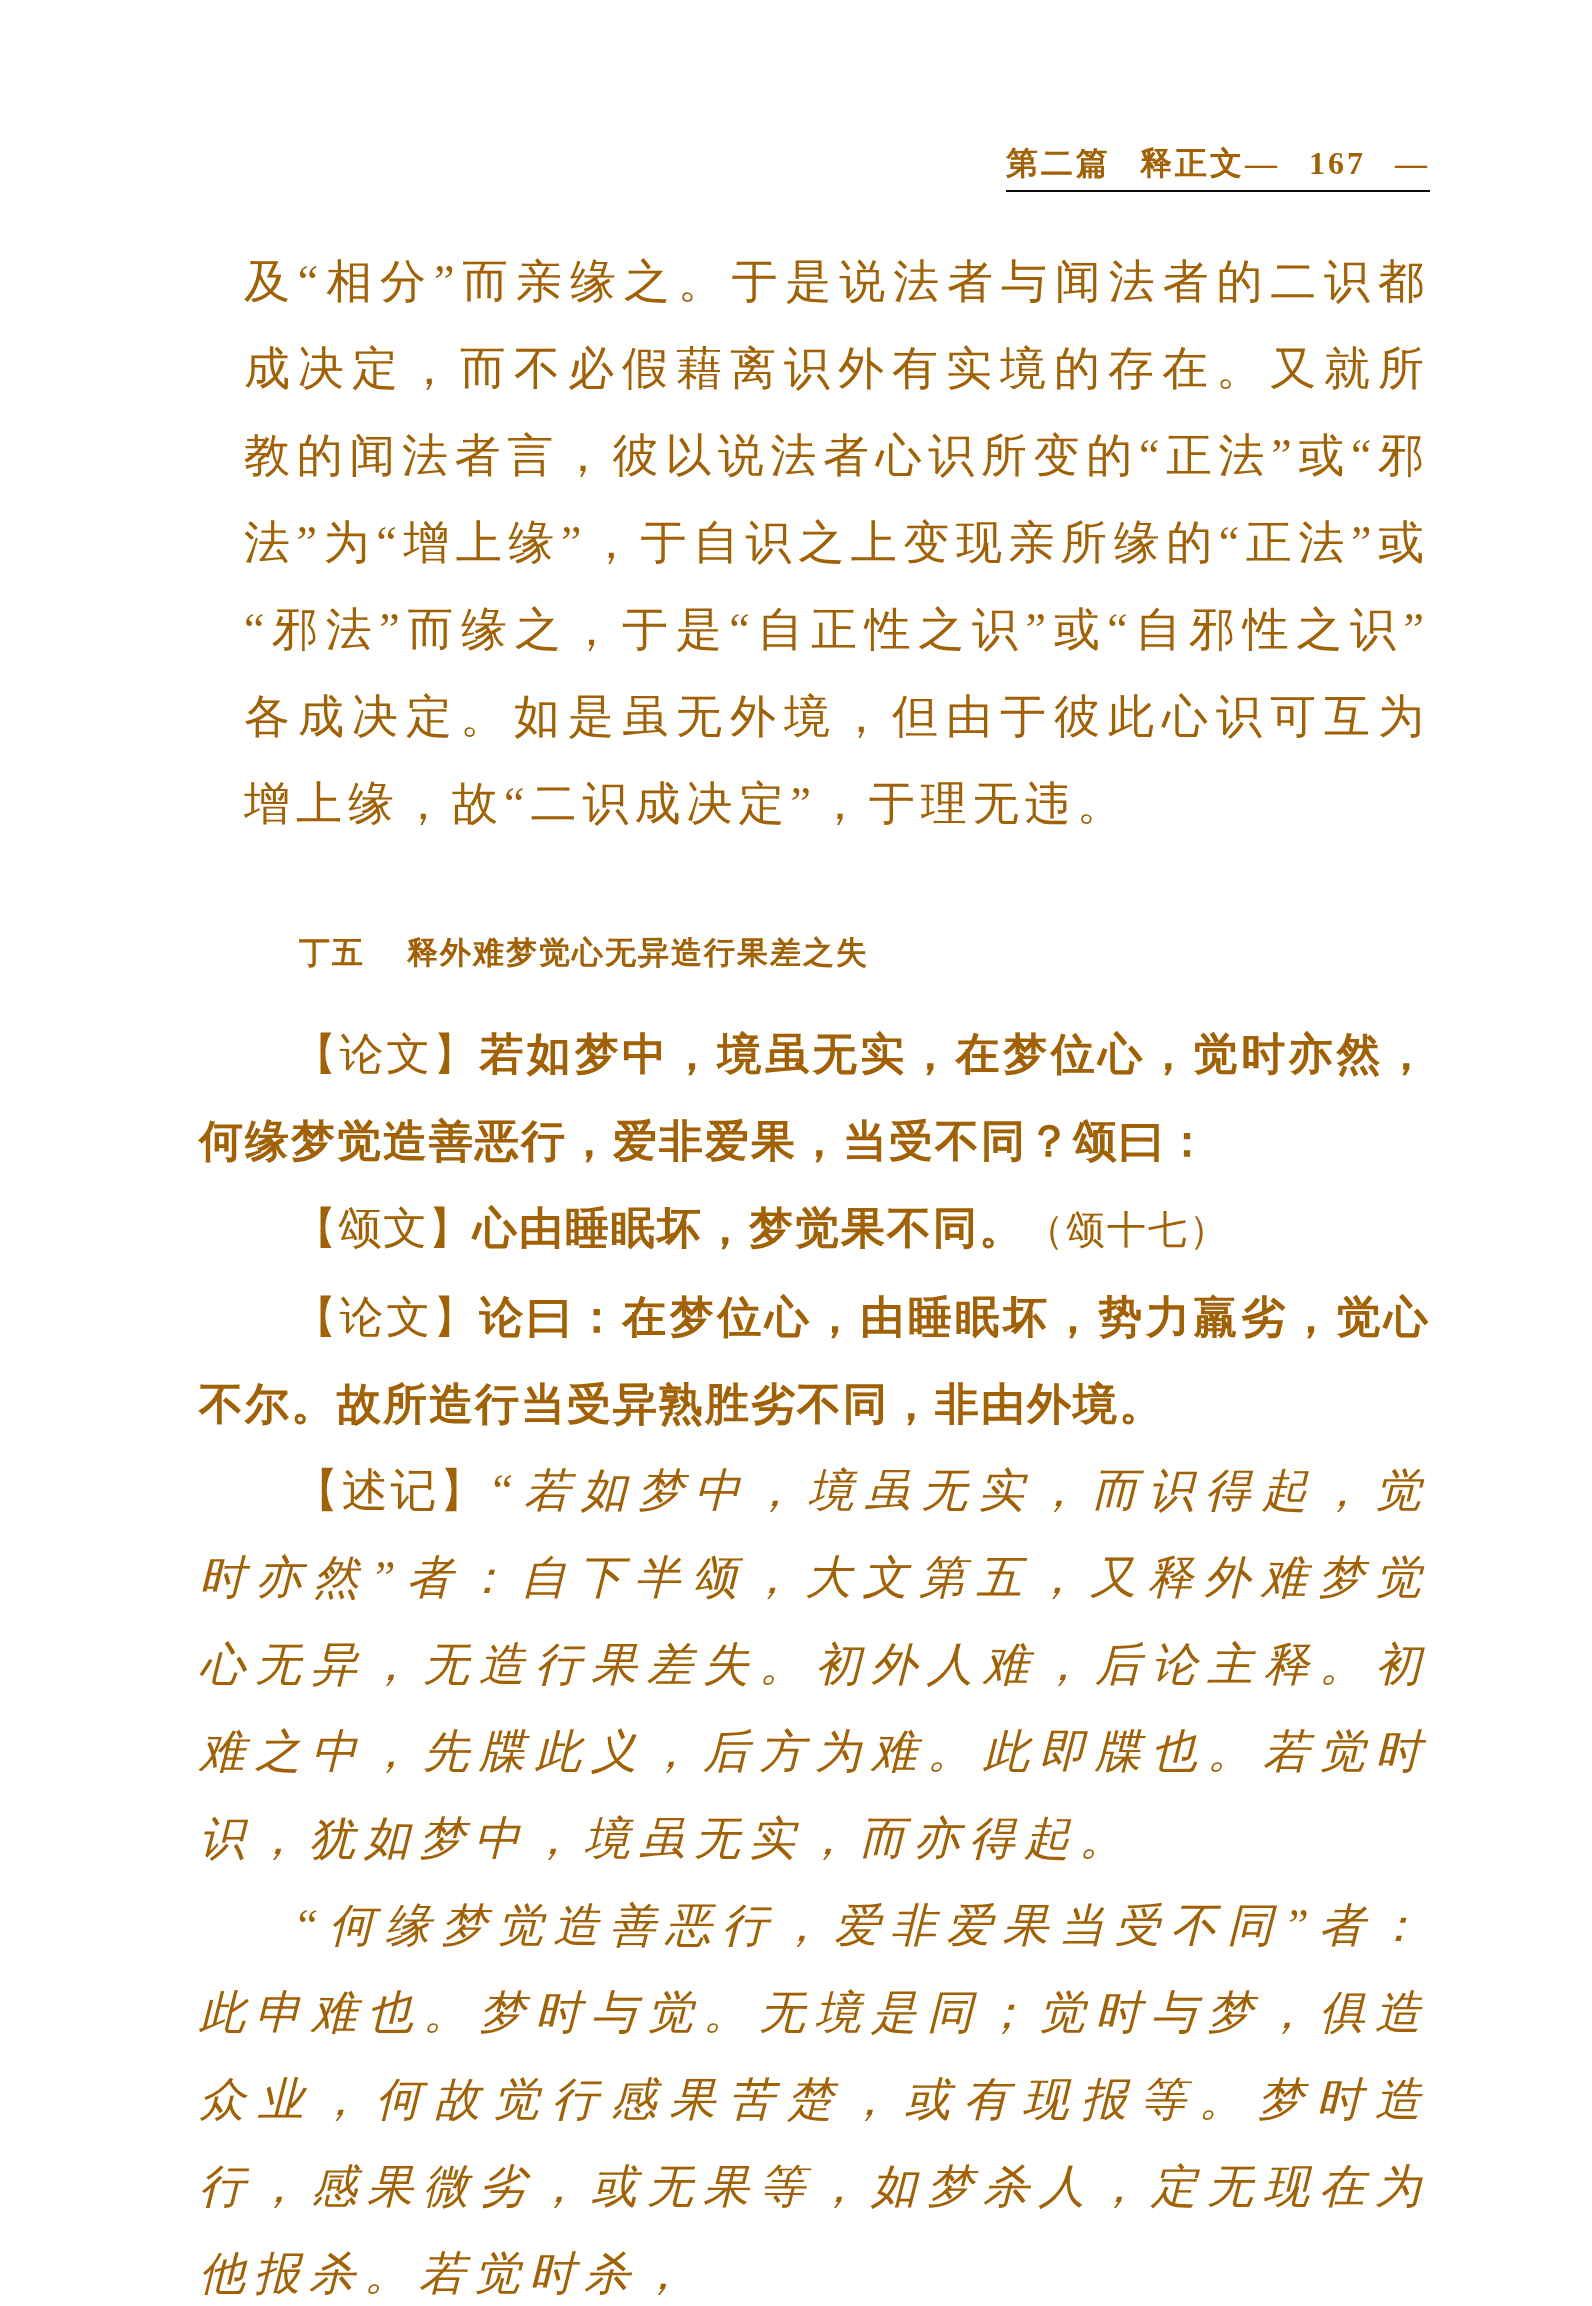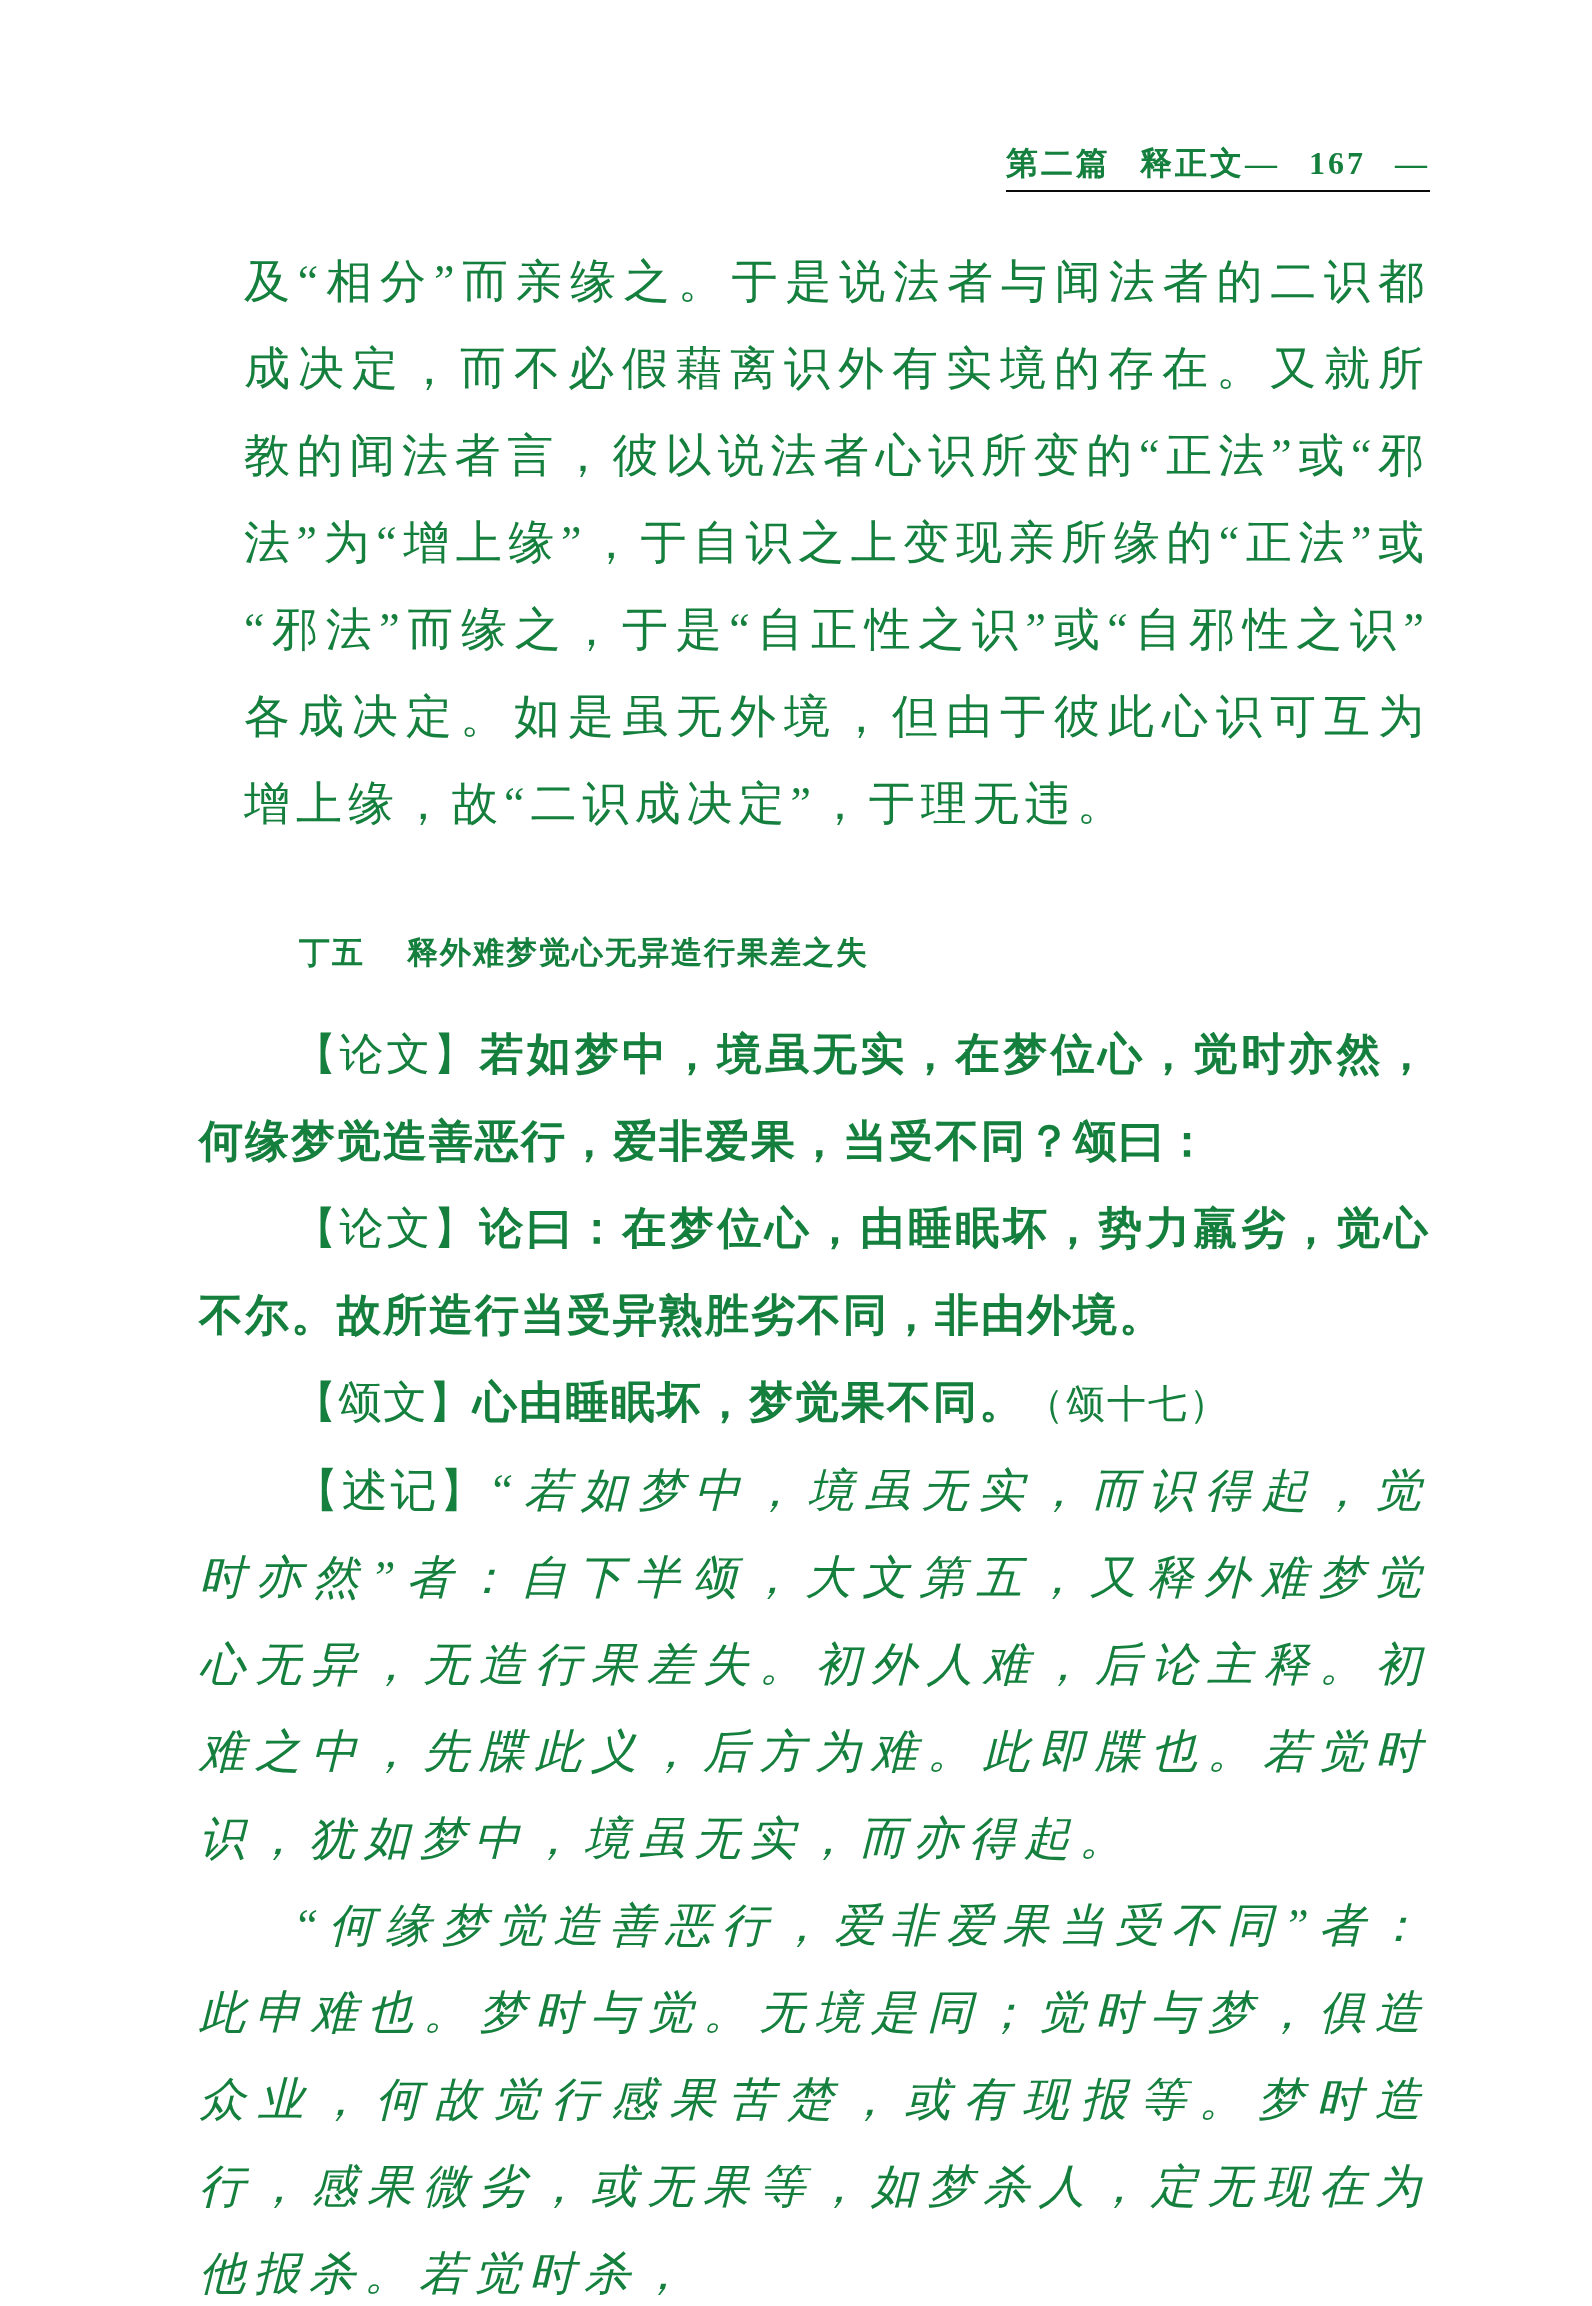--- a/index.html
+++ b/index.html
@@ -1,21 +1,21 @@
 <!DOCTYPE html>
 <html lang="zh"><head>
 <meta charset="utf-8">
 <style>
   html, body { margin: 0; padding: 0; background: #e8e8e8; }
   .page {
     position: relative;
     width: 1592px;
     height: 2306px;
     background: #ffffff;
-    color: #15803d;
+    color: #a16207;
     overflow: hidden;
     font-family: "Liberation Serif", "DejaVu Serif", serif;
   }
   
   .header-row {
     display: flex;
     justify-content: flex-end;
     padding: 145px 162px 0 0;
   }
   .running-header {
@@ -90,25 +90,25 @@
 
     <h2 class="section-heading">
       <span>丁五</span><span class="heading-title">释外难梦觉心无异造行果差之失</span>
     </h2>
 
     <p class="para heiti indent">
       <span class="block-label">【论文】</span><span>若如梦中，境虽无实，在梦位心，觉时亦然，何缘梦觉造善恶行，爱非爱果，当受不同？颂曰：</span>
     </p>
 
     <p class="para heiti indent">
-      <span class="block-label">【论文】</span><span>论曰：在梦位心，由睡眠坏，势力羸劣，觉心不尔。故所造行当受异熟胜劣不同，非由外境。</span>
+      <span class="block-label">【颂文】</span><span>心由睡眠坏，梦觉果不同。</span><span class="verse-note">（颂十七）</span>
     </p>
 
     <p class="para heiti indent">
-      <span class="block-label">【颂文】</span><span>心由睡眠坏，梦觉果不同。</span><span class="verse-note">（颂十七）</span>
+      <span class="block-label">【论文】</span><span>论曰：在梦位心，由睡眠坏，势力羸劣，觉心不尔。故所造行当受异熟胜劣不同，非由外境。</span>
     </p>
 
     <p class="para kai indent">
       <span class="block-label">【述记】</span><span>“若如梦中，境虽无实，而识得起，觉时亦然”者：自下半颂，大文第五，又释外难梦觉心无异，无造行果差失。初外人难，后论主释。初难之中，先牒此义，后方为难。此即牒也。若觉时识，犹如梦中，境虽无实，而亦得起。</span>
     </p>
 
     <p class="para kai indent">
       <span>“何缘梦觉造善恶行，爱非爱果当受不同”者：此申难也。梦时与觉。无境是同；觉时与梦，俱造众业，何故觉行感果苦楚，或有现报等。梦时造行，感果微劣，或无果等，如梦杀人，定无现在为他报杀。若觉时杀，</span>
     </p>
 

